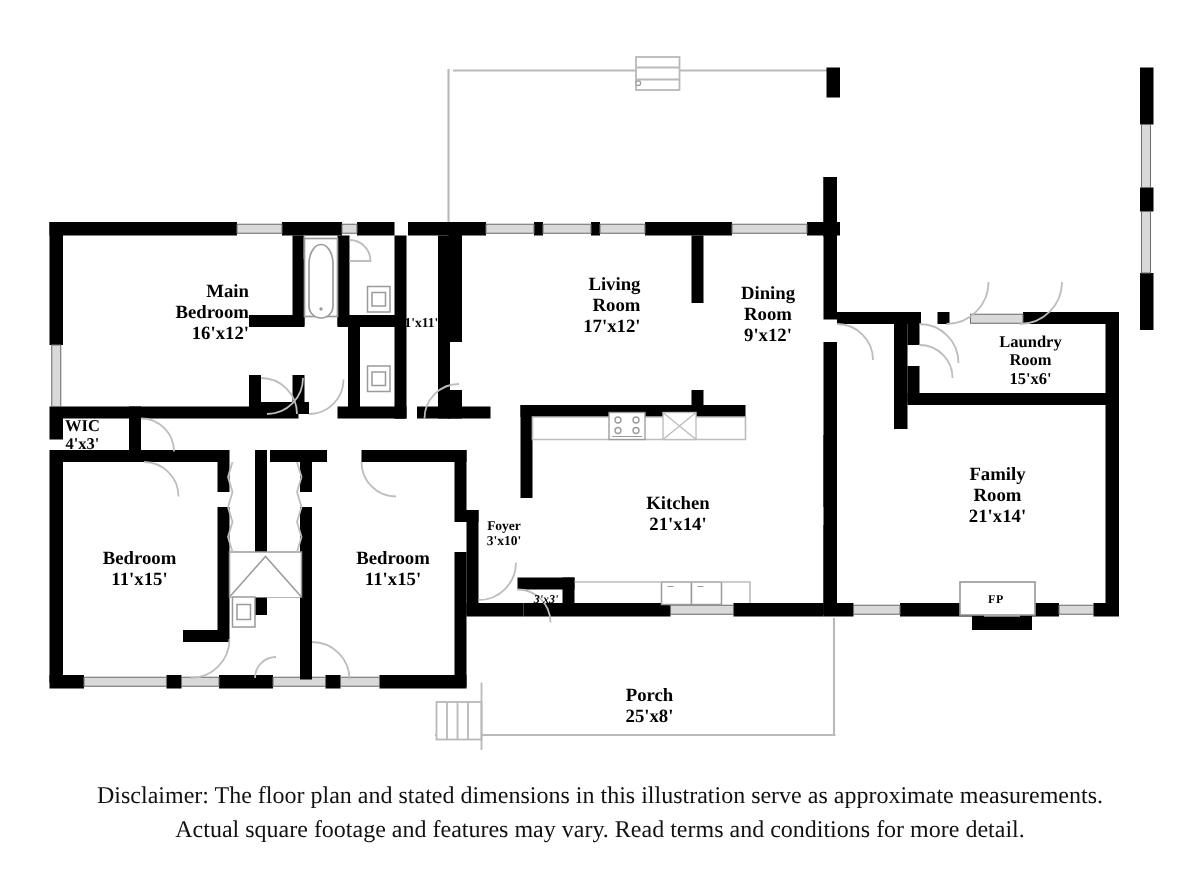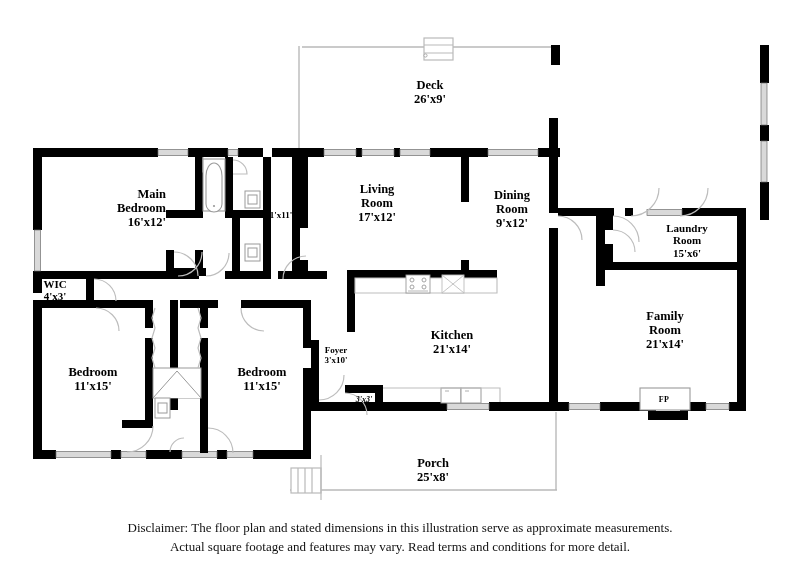--- a/index.html
+++ b/index.html
@@ -6,21 +6,21 @@
   body{width:800px;height:582px;font-family:"Liberation Serif",serif;overflow:hidden;}
   #stage{position:relative;width:800px;height:582px;background:#fff;}
   svg{display:block;}
   .roomlabel{position:absolute;text-align:center;font-family:"Liberation Serif",serif;font-weight:bold;color:#000;line-height:1.12;white-space:pre-line;}
   .rl-big{font-size:12.5px;}
   .rl-mid{font-size:11px;}
   .rl-sm{font-size:9px;}
   .rl-xs{font-size:8px;}
   .rl-fp{font-size:8px;letter-spacing:.4px;}
   #disclaimer{position:absolute;left:0;top:519px;width:800px;text-align:center;
-      font-family:"Liberation Serif",serif;font-size:13px;color:#111;line-height:1.45;}
+      font-family:"Liberation Serif",serif;font-size:16px;color:#111;line-height:1.45;}
   #disclaimer div{margin:0;}
 </style>
 </head>
 <body>
 
 <div id="stage">
 
 <svg width="800" height="582" viewBox="0 0 800 582">
   <defs>
     <g id="win-h">
@@ -267,26 +267,24 @@
   <g fill="none" stroke="#bdbdbd" stroke-width="1.2">
     <path d="M155,308 L152,318 L155,328 L152,338 L155,348 L152,358 L155,368"></path>
     <path d="M198,308 L201,318 L198,328 L201,338 L198,348 L201,358 L198,368"></path>
   </g>
 
   <g fill="#fff" stroke="#9a9a9a" stroke-width="1.1">
     <rect x="640" y="388" width="50" height="22"></rect>
   </g>
 </svg>
 
-<div class="roomlabel rl-big" style="left:380px;top:78px;width:100px;">Deck
-26'x9'</div>
 <div class="roomlabel rl-big" style="left:66px;top:187px;width:100px;text-align:right;">Main
 Bedroom
 16'x12'</div>
-<div class="roomlabel rl-big" style="left:327px;top:182px;width:100px;">Living
+<div class="roomlabel rl-big" style="left:327px;top:182px;width:100px;text-align:right;">Living
 Room
 17'x12'</div>
 <div class="roomlabel rl-big" style="left:462px;top:188px;width:100px;">Dining
 Room
 9'x12'</div>
 <div class="roomlabel rl-mid" style="left:645px;top:222px;width:84px;">Laundry
 Room
 15'x6'</div>
 <div class="roomlabel rl-sm" style="left:256px;top:210px;width:50px;">1'x11'</div>
 <div class="roomlabel rl-mid" style="left:21px;top:278px;width:68px;">WIC

